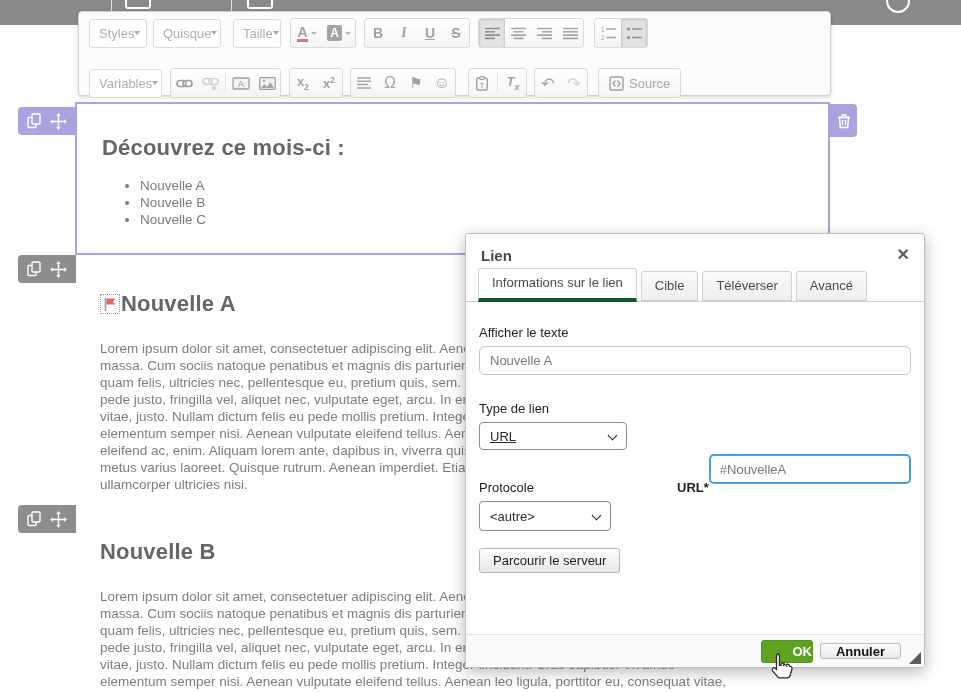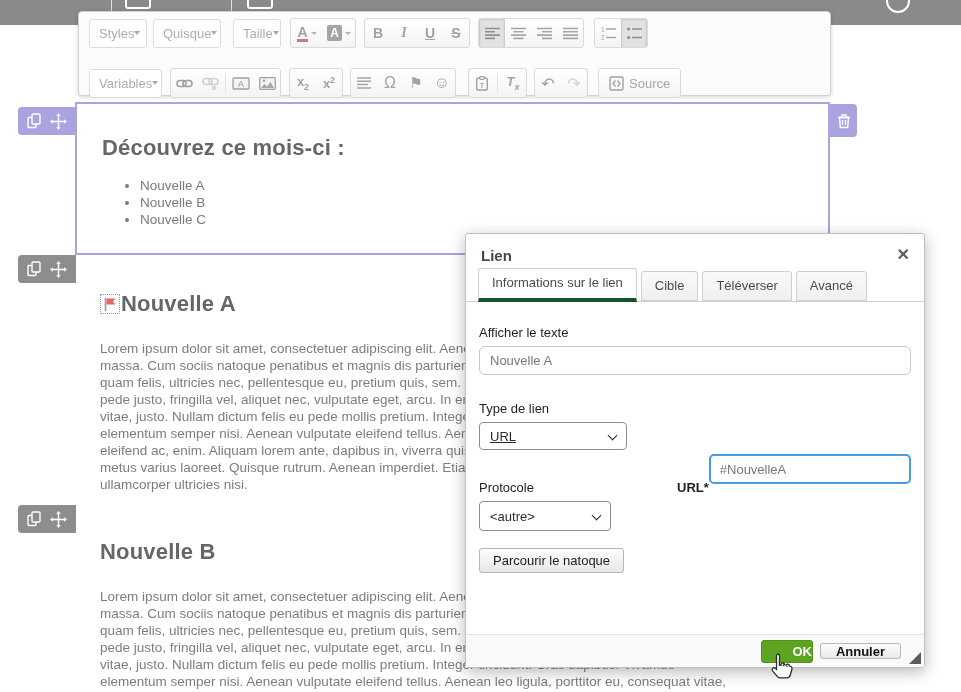--- a/index.html
+++ b/index.html
@@ -438,21 +438,21 @@
           <div class="fselect sel-proto">
             <span>&lt;autre&gt;</span>
             <span class="chev" style="top:10px"></span>
           </div>
         </div>
         <div style="flex:1;display:flex;flex-direction:row">
           <div class="flabel bold">URL*</div>
           <input class="url-input" type="text" value="#NouvelleA" style="">
         </div>
       </div>
-      <button class="browse-btn">Parcourir le natoque</button>
+      <button class="browse-btn">Parcourir le serveur</button>
     </div>
     <div class="dlg-footer">
       <button class="ok-btn">OK</button>
       <button class="cancel-btn">Annuler</button>
     </div>
     <div class="resize-grip"></div>
   </div>
 
   <div class="cursor">
     <svg width="26" height="32" viewBox="0 0 26 32">

